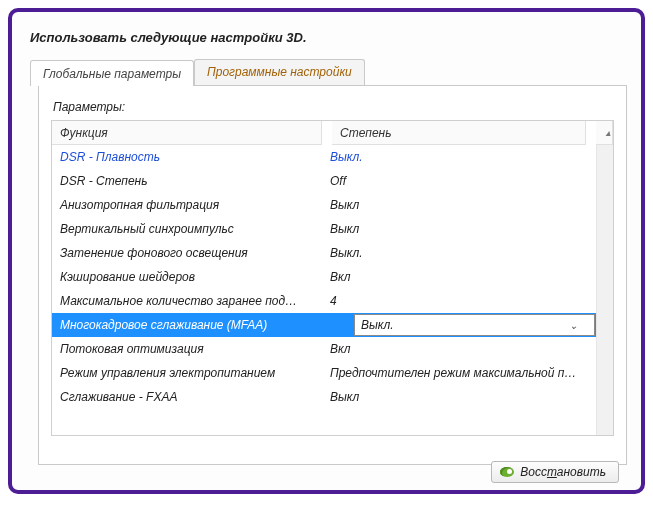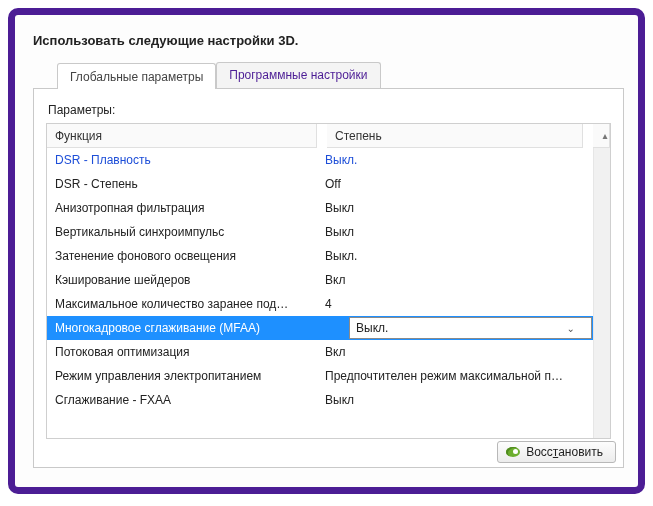--- a/index.html
+++ b/index.html
@@ -9,23 +9,24 @@
     font-family: "Segoe UI", Tahoma, Arial, sans-serif;
     font-size: 12px;
     background: #fff;
     color: #222;
   }
   .panel {
     margin: 8px;
     padding: 10px 14px 14px 14px;
     border-radius: 10px;
     background: #fdfdfd;
-    border: 7px solid #4c1d95;
+    border: 4px solid #4c1d95;
     height: 486px;
     position: relative;
+    font-style: italic;
   }
   .panel-title {
     font-weight: 700;
     font-size: 13px;
     margin: 8px 0 14px 4px;
   }
   .tabs-wrap {
     position: relative;
     margin-left: 4px;
   }
@@ -42,32 +43,32 @@
     background: #f3f3f3;
     border-radius: 3px 3px 0 0;
     color: #444;
     cursor: default;
   }
   .tab.active {
     background: #ffffff;
     position: relative;
     top: 1px;
     padding-top: 6px;
-    margin-left: 24px;
   }
   .tab.inactive {
     background: #f4f4f4;
-    color: #4c1d95;
+    color: #a16207;
   }
   .tabpage {
     border: 1px solid #c9c9c9;
     background: #fff;
     padding: 14px 12px 12px 12px;
     height: 380px;
     position: relative;
+    margin-left: 8px;
   }
   .params-label {
     margin: 0 0 6px 2px;
   }
   .grid-wrap {
     border: 1px solid #cfcfcf;
     height: 316px;
     position: relative;
     background: #fff;
   }
@@ -130,21 +131,21 @@
   }
   .dropdown-arrow {
     margin-left: auto;
     margin-right: 6px;
     font-size: 10px;
     color: #555;
   }
   .footer {
     position: absolute;
     right: 22px;
-    bottom: 24px;
+    bottom: 7px;
     padding-left: 44px;
   }
   .btn {
     display: inline-flex;
     align-items: center;
     gap: 6px;
     padding: 3px 12px 3px 8px;
     border: 1px solid #b8b8b8;
     border-radius: 3px;
     background: linear-gradient(#fdfdfd, #ececec);

